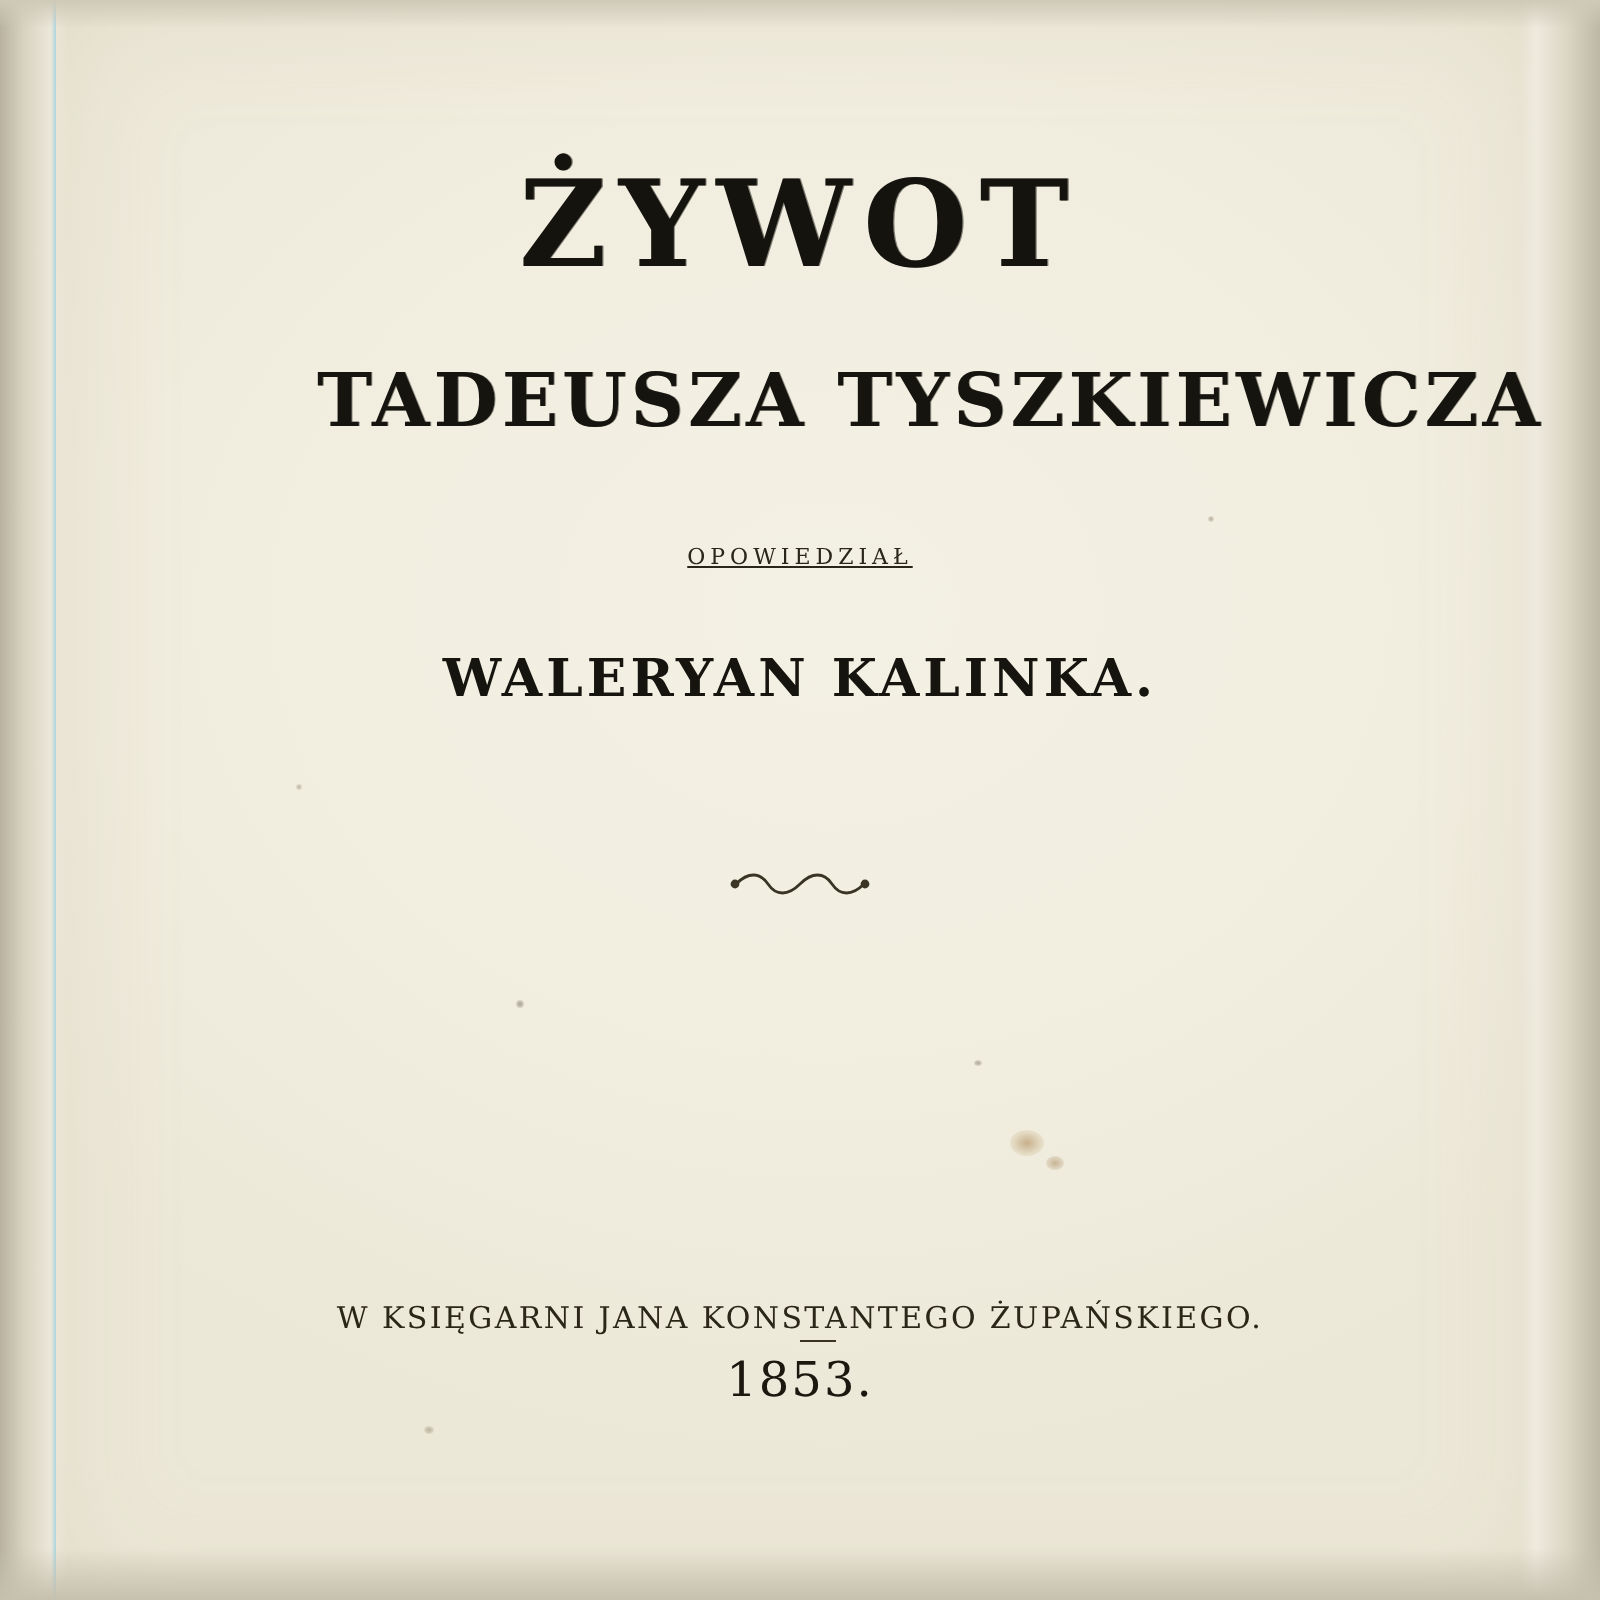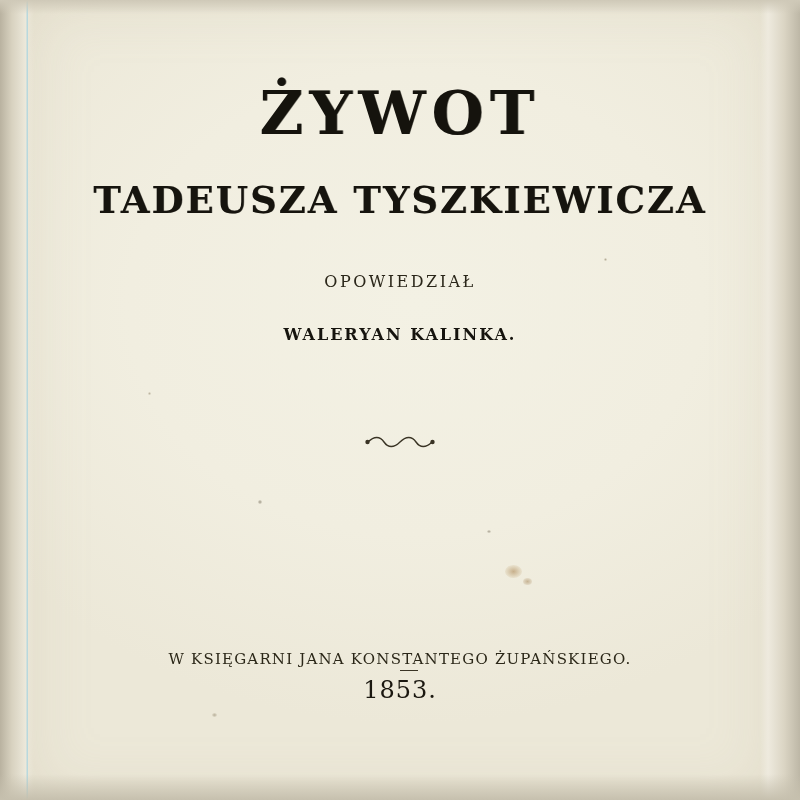--- a/index.html
+++ b/index.html
@@ -87,41 +87,43 @@
     position: absolute;
     left: 0;
     top: 178px;
     width: 744px;
     font-family: "DejaVu Serif", serif;
     font-weight: 700;
     font-size: 37px;
     letter-spacing: 2px;
     color: #16140e;
     text-shadow: 0.5px 0 0 rgba(20,18,12,0.45);
+    text-align: right;
   }
 
   .byline-label {
     position: absolute;
     left: 0;
     top: 272px;
     width: 744px;
     font-family: "DejaVu Serif", serif;
-    font-size: 16px;
+    font-size: 11px;
     letter-spacing: 2.5px;
     color: #2a2619;
+    text-decoration: underline;
   }
 
   .author {
     position: absolute;
     left: 0;
     top: 325px;
     width: 744px;
     font-family: "DejaVu Serif", serif;
     font-weight: 700;
-    font-size: 16px;
+    font-size: 26px;
     letter-spacing: 2px;
     color: #16140e;
   }
 
   .ornament {
     position: absolute;
     left: 0;
     top: 432px;
     width: 744px;
     height: 26px;

